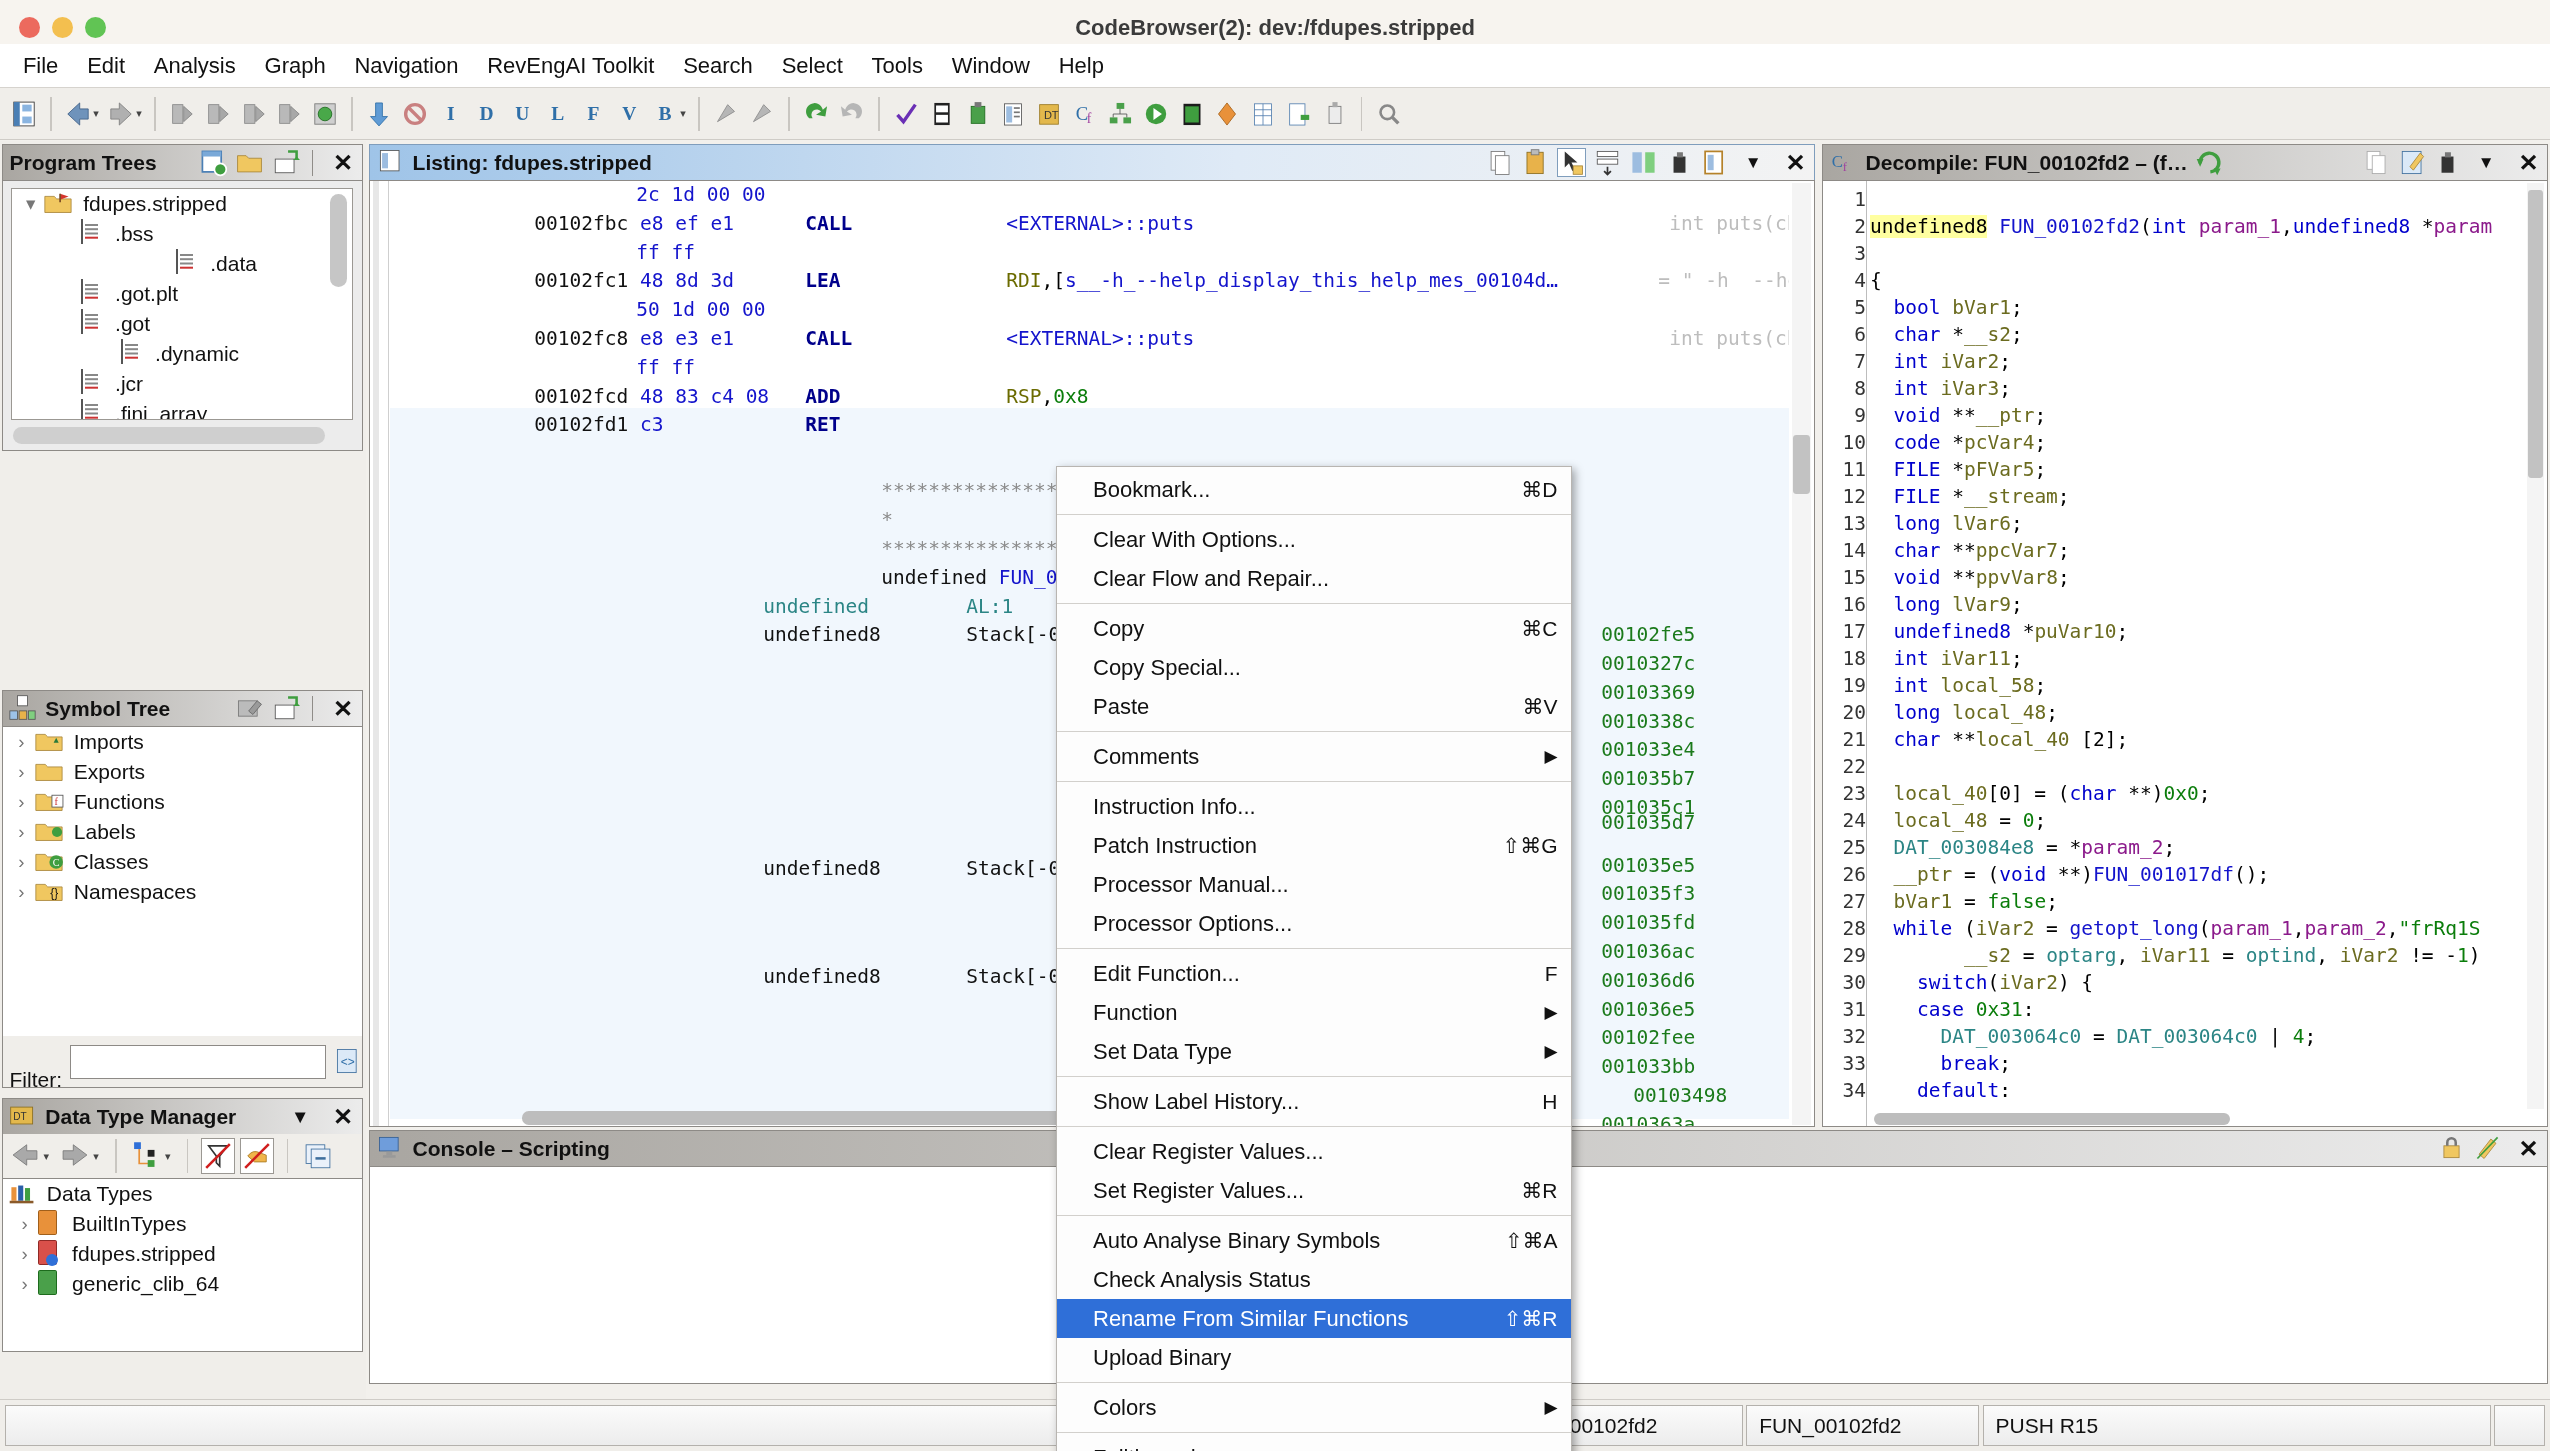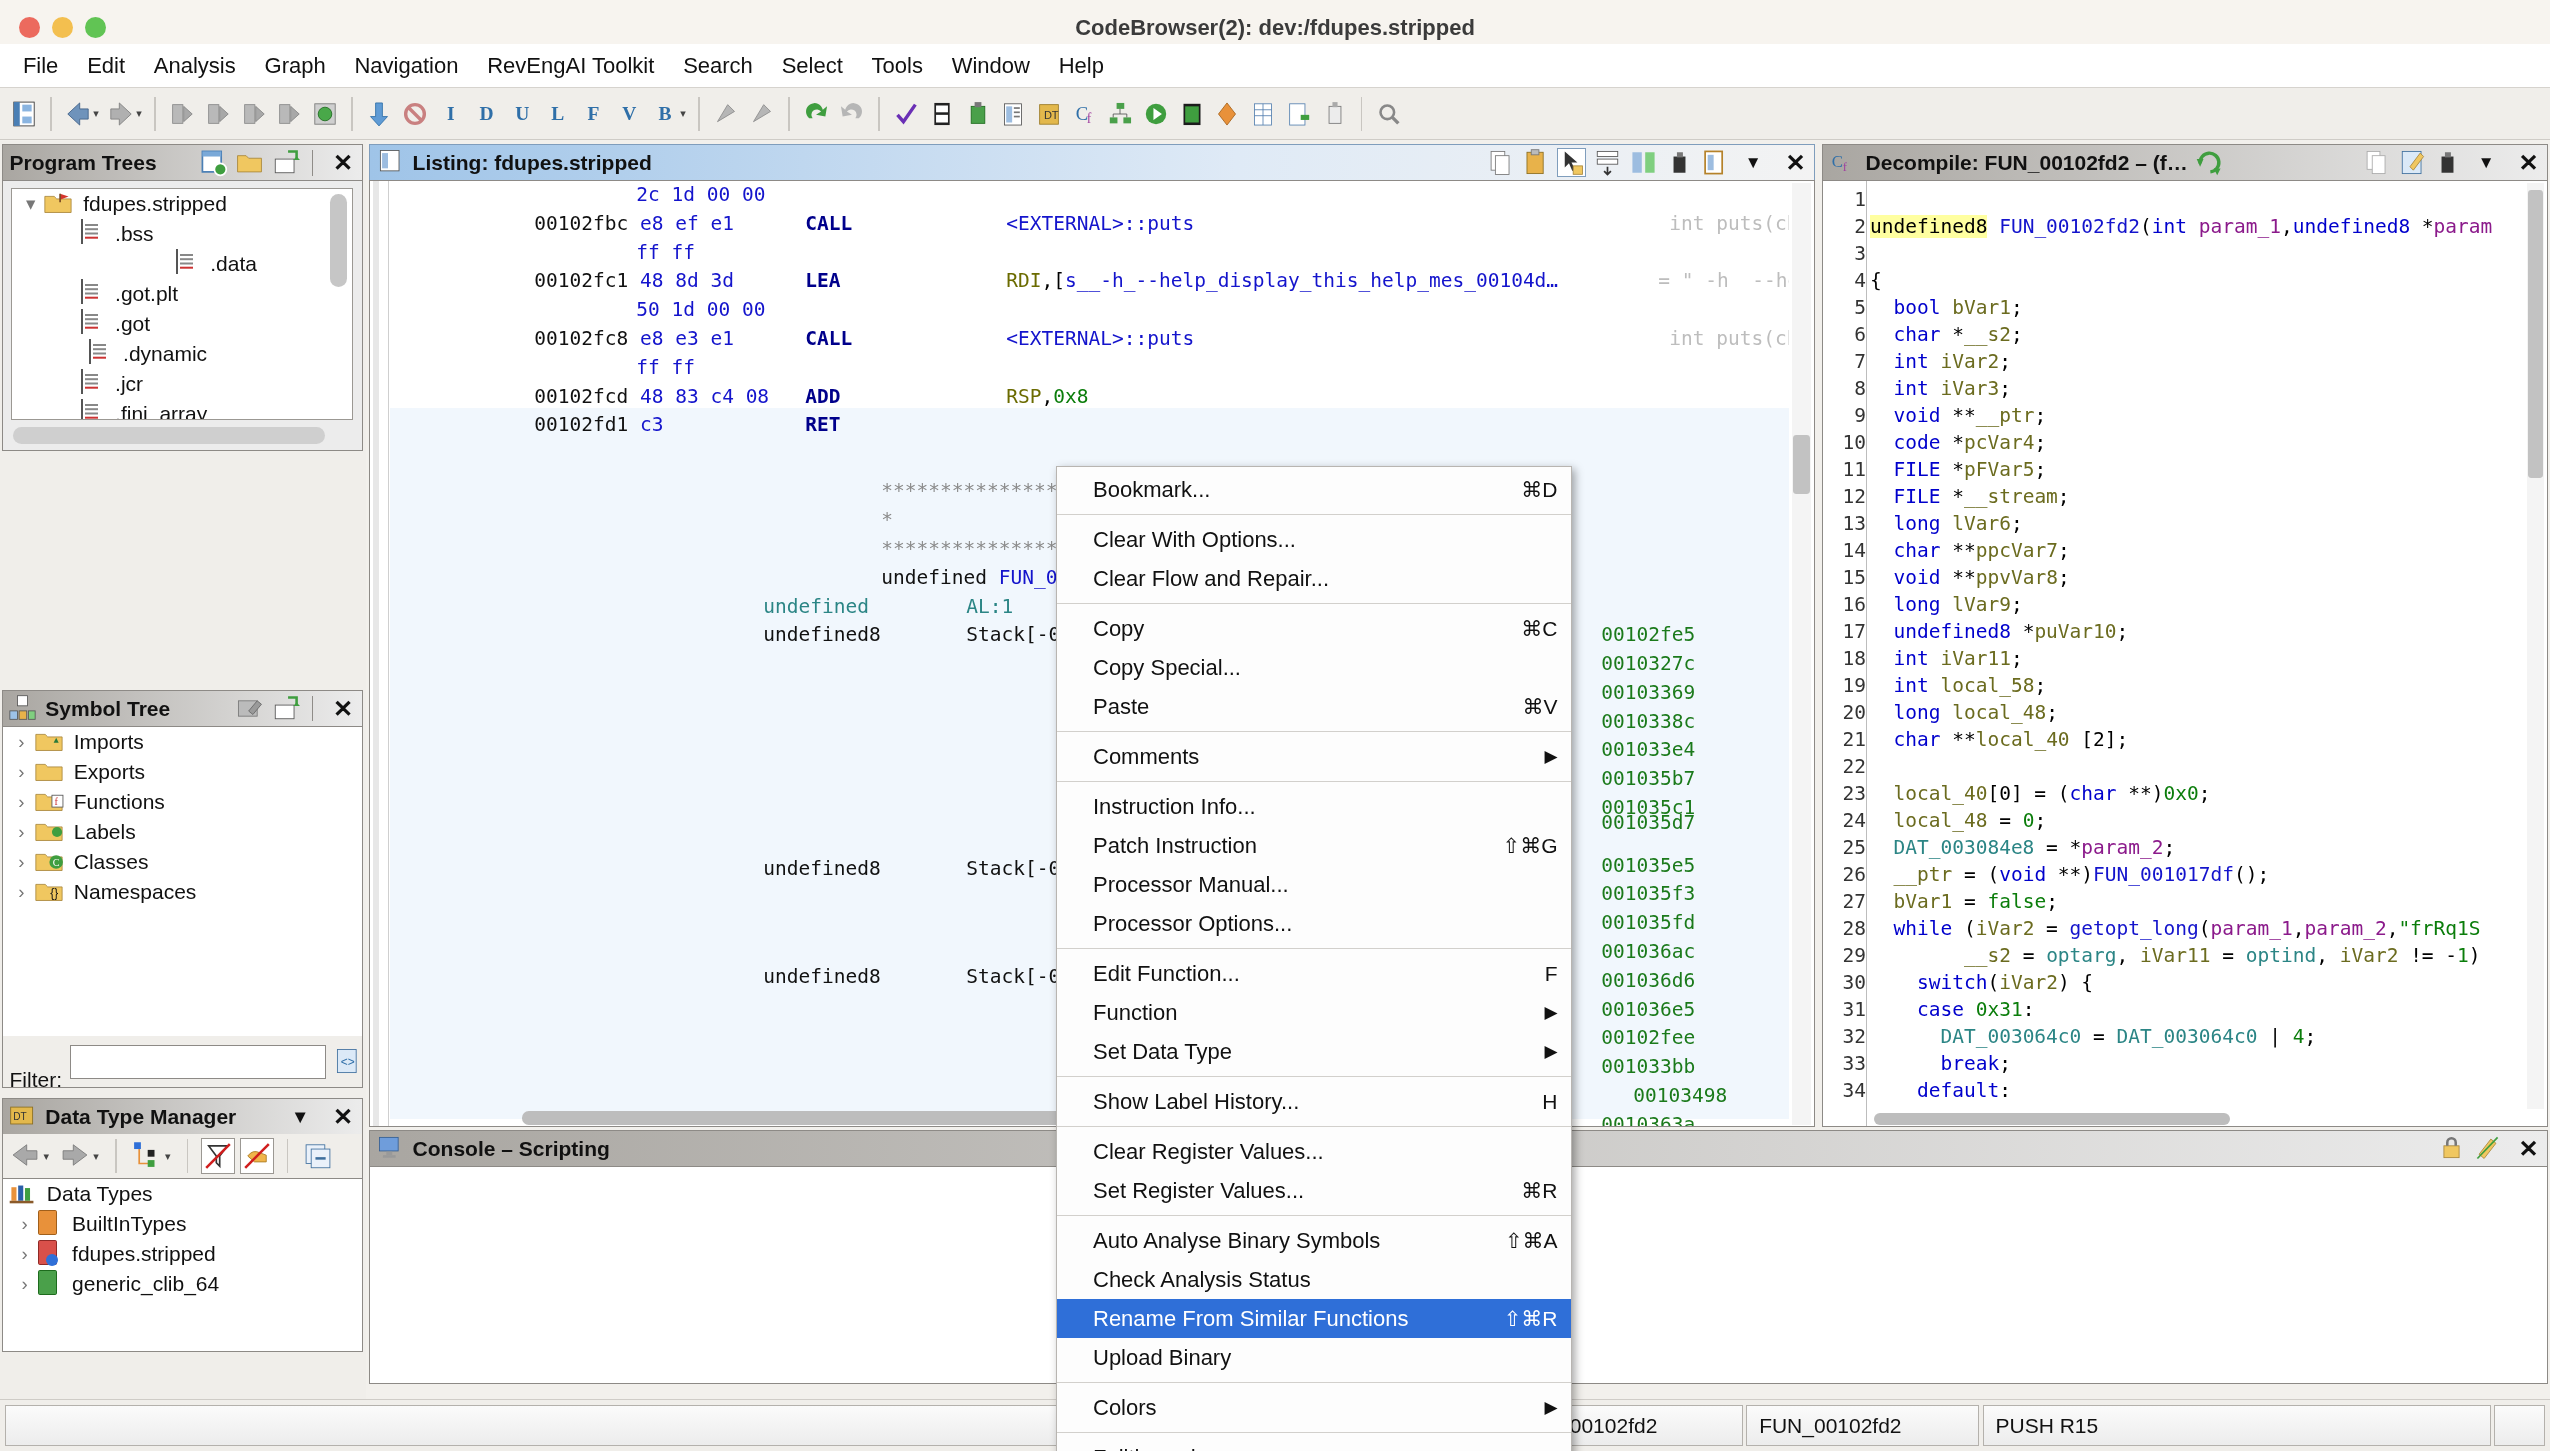--- a/index.html
+++ b/index.html
@@ -432,21 +432,21 @@
             <span>.data</span>
           </div>
           <div class="tree-row" style="padding-left:69px;">
             <span class="file-ic"><span class="ic-doc"></span></span>
             <span>.got.plt</span>
           </div>
           <div class="tree-row" style="padding-left:69px;">
             <span class="file-ic"><span class="ic-doc"></span></span>
             <span>.got</span>
           </div>
-          <div class="tree-row" style="padding-left:77px;">
+          <div class="tree-row" style="padding-left:109px;">
             <span class="file-ic"><span class="ic-doc"></span></span>
             <span>.dynamic</span>
           </div>
           <div class="tree-row" style="padding-left:69px;">
             <span class="file-ic"><span class="ic-doc"></span></span>
             <span>.jcr</span>
           </div>
           <div class="tree-row" style="padding-left:69px;">
             <span class="file-ic"><span class="ic-doc"></span></span>
             <span>.fini_array</span>

